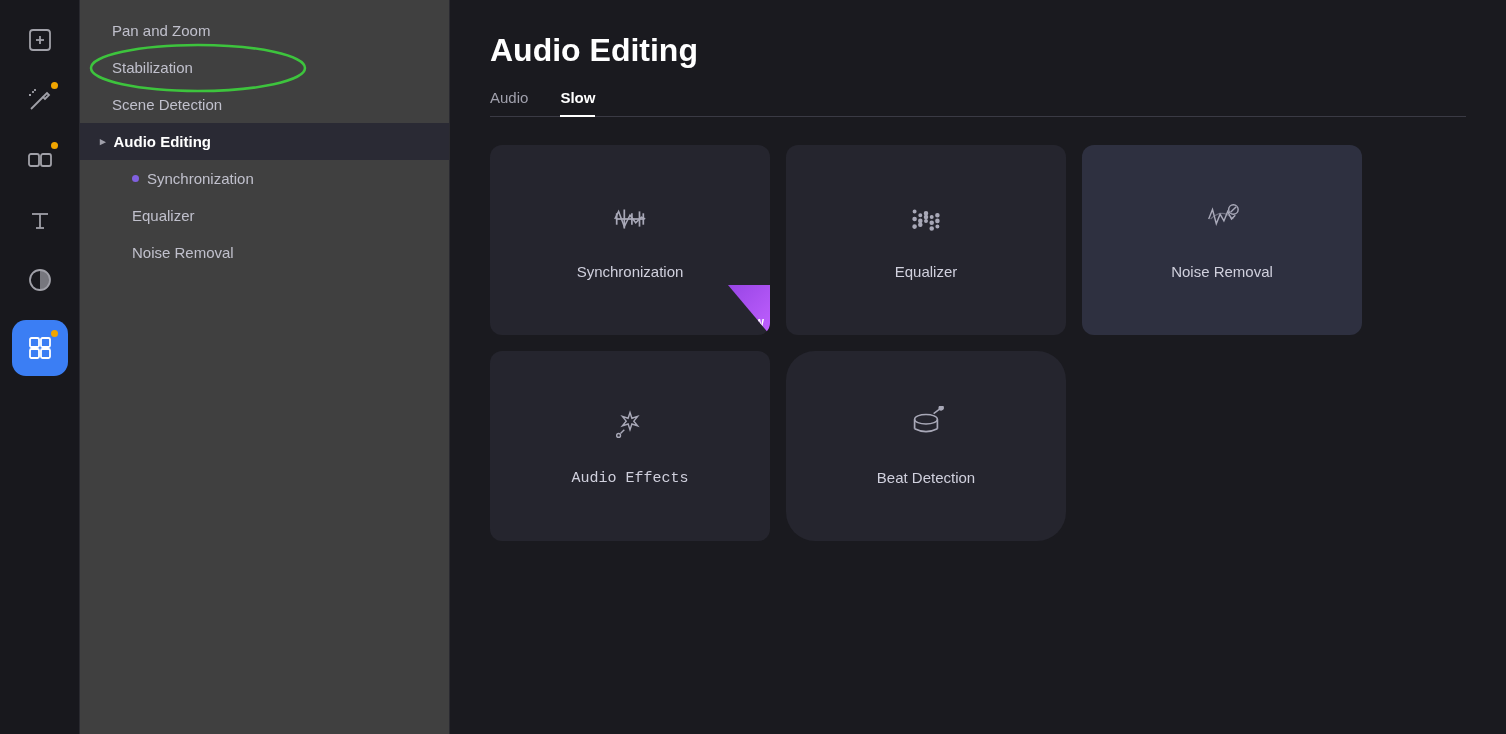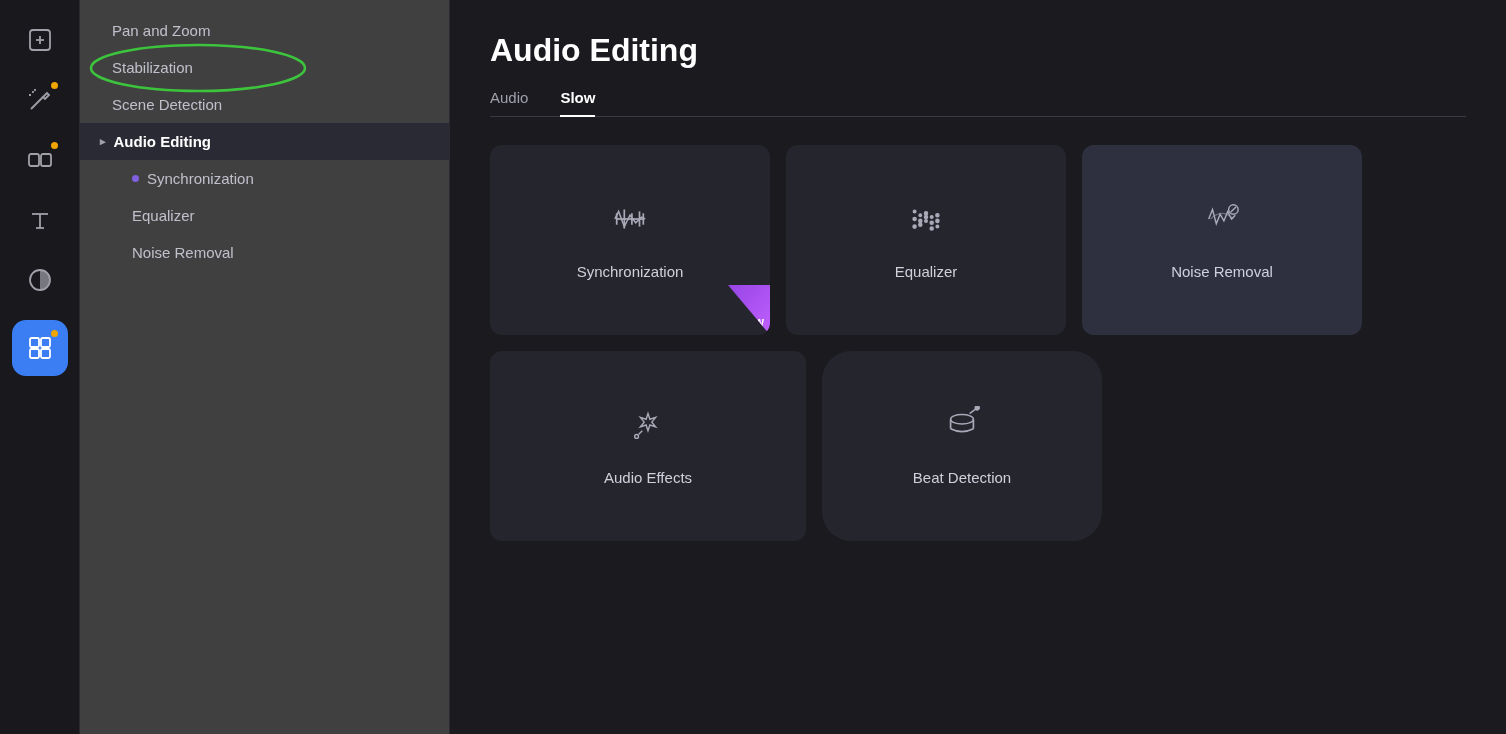--- a/index.html
+++ b/index.html
@@ -382,21 +382,21 @@
             <circle cx="32" cy="10" r="5" stroke="#c0c0d0" stroke-width="1.5"></circle>
             <line x1="29" y1="13" x2="35" y2="7" stroke="#c0c0d0" stroke-width="1.5"></line>
           </svg>
         </div>
         <span class="card-label">Noise Removal</span>
       </div>
     </div>
 
     <div class="feature-row">
 
-      <div class="feature-card" style="width:316px;height:190px;">
+      <div class="feature-card" style="width:280px;height:190px;font-family:Liberation Mono, monospace;">
         <div class="card-icon">
           <svg class="icon-svg" viewBox="0 0 40 40" fill="none" stroke="#c0c0d0" stroke-width="1.8">
 
             <path d="M20 8 L22 14 L28 12 L24 17 L28 22 L22 20 L20 26 L18 20 L12 22 L16 17 L12 12 L18 14 Z" stroke="#c0c0d0" stroke-width="1.5" fill="none"></path>
             <line x1="10" y1="30" x2="14" y2="26" stroke="#c0c0d0" stroke-width="1.5"></line>
             <circle cx="8" cy="32" r="2" stroke="#c0c0d0" stroke-width="1.5"></circle>
           </svg>
         </div>
         <span class="card-label">Audio Effects</span>
       </div>

